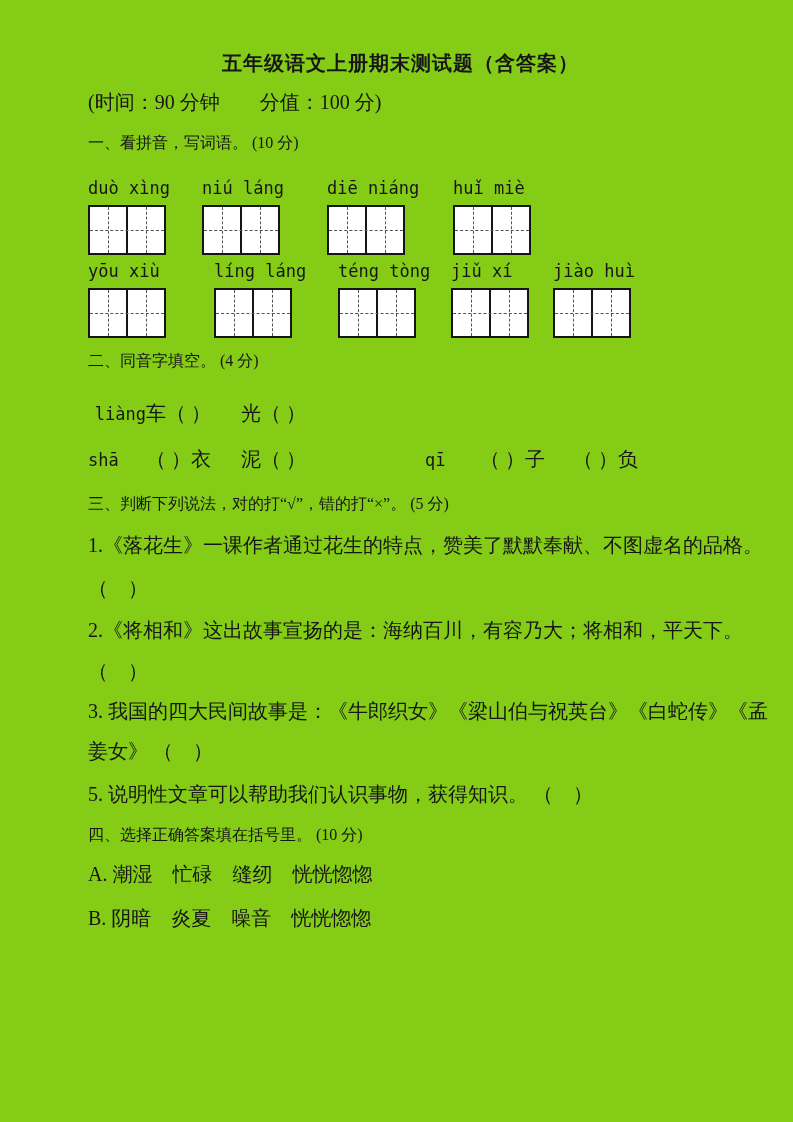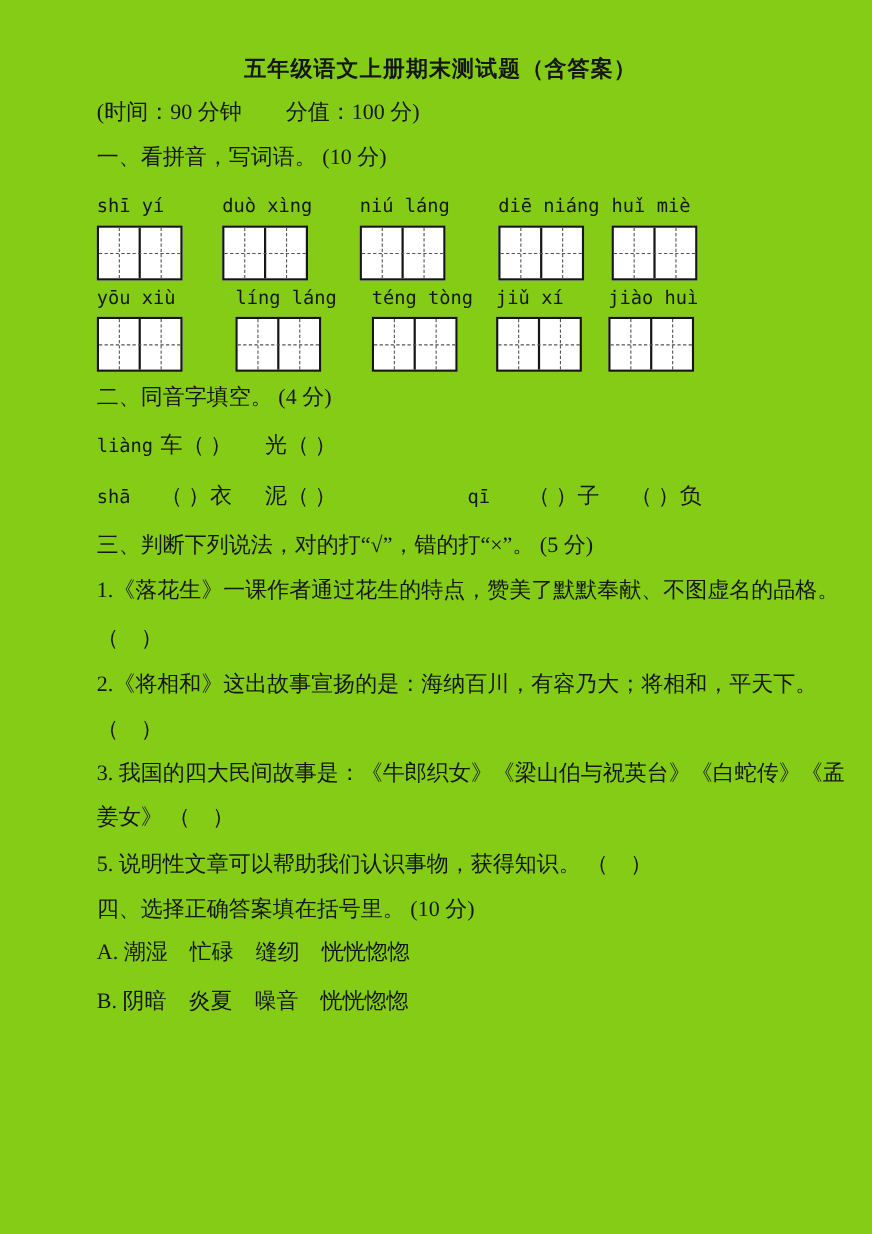--- a/index.html
+++ b/index.html
@@ -13,21 +13,21 @@
     color:#161616;
     font-family:"Liberation Serif", serif;
     font-size:20px;
     overflow:hidden;
   }
   .title {
     margin:0; font-size:20px; font-weight:bold;
     line-height:26px; text-align:center; letter-spacing:1px;
   }
   .subtitle { margin-top:12px; line-height:28px; font-size:20px; }
-  .s-head { font-size:20px; line-height:24px; white-space:nowrap; }
+  .s-head { font-size:16px; line-height:24px; white-space:nowrap; }
   #s1-head { margin-top:15px; }
 
   
   .pgrow { display:flex; }
   #pgrow1 { margin-top:20px; }
   #pgrow2 { margin-top:3px; }
   .unit { width:78px; flex:0 0 78px; }
   .py {
     font-family:"DejaVu Sans Mono", monospace;
     font-size:17px; line-height:26px;
@@ -60,46 +60,39 @@
 
   
   #s2-head { margin-top:11px; }
   .s2-row { display:flex; align-items:baseline; line-height:28px; }
   .s2-half-left { display:flex; align-items:baseline; width:337px; flex:0 0 337px; }
   .s2-half-right { display:flex; align-items:baseline; }
   .s2-py { width:58px; flex:0 0 58px; }
   .s2-py-r { width:55px; flex:0 0 55px; }
   .s2-term { margin-right:30px; white-space:nowrap; }
   .s2-half-right .s2-term { margin-right:28px; }
-  #s2-row1 { margin-top:18px; }
+  #s2-row1 { margin-top:26px;text-align:right; }
   #s2-row2 { margin-top:14px; }
 
   
   #s3-head { margin-top:14px; line-height:26px; }
   .line { line-height:26px; white-space:nowrap; }
   #s4-head { margin-top:15px; line-height:26px; }
 </style>
 </head>
 <body>
 
 <div class="page">
 
   <h1 class="title">五年级语文上册期末测试题（含答案）</h1>
   <div class="subtitle">(时间：90 分钟　　分值：100 分)</div>
 
   <div class="s-head" id="s1-head">一、看拼音，写词语。 (10 分)</div>
 
   <div class="pgrow" id="pgrow1">
-    <div class="unit">
-      <div class="py">shī yí</div>
-      <div class="tian">
-          <span class="cell"></span>
-          <span class="cell"></span>
-        </div>
-    </div>
     <div class="unit">
       <div class="py">duò xìng</div>
       <div class="tian">
           <span class="cell"></span>
           <span class="cell"></span>
         </div>
     </div>
     <div class="unit">
       <div class="py">niú láng</div>
       <div class="tian">

